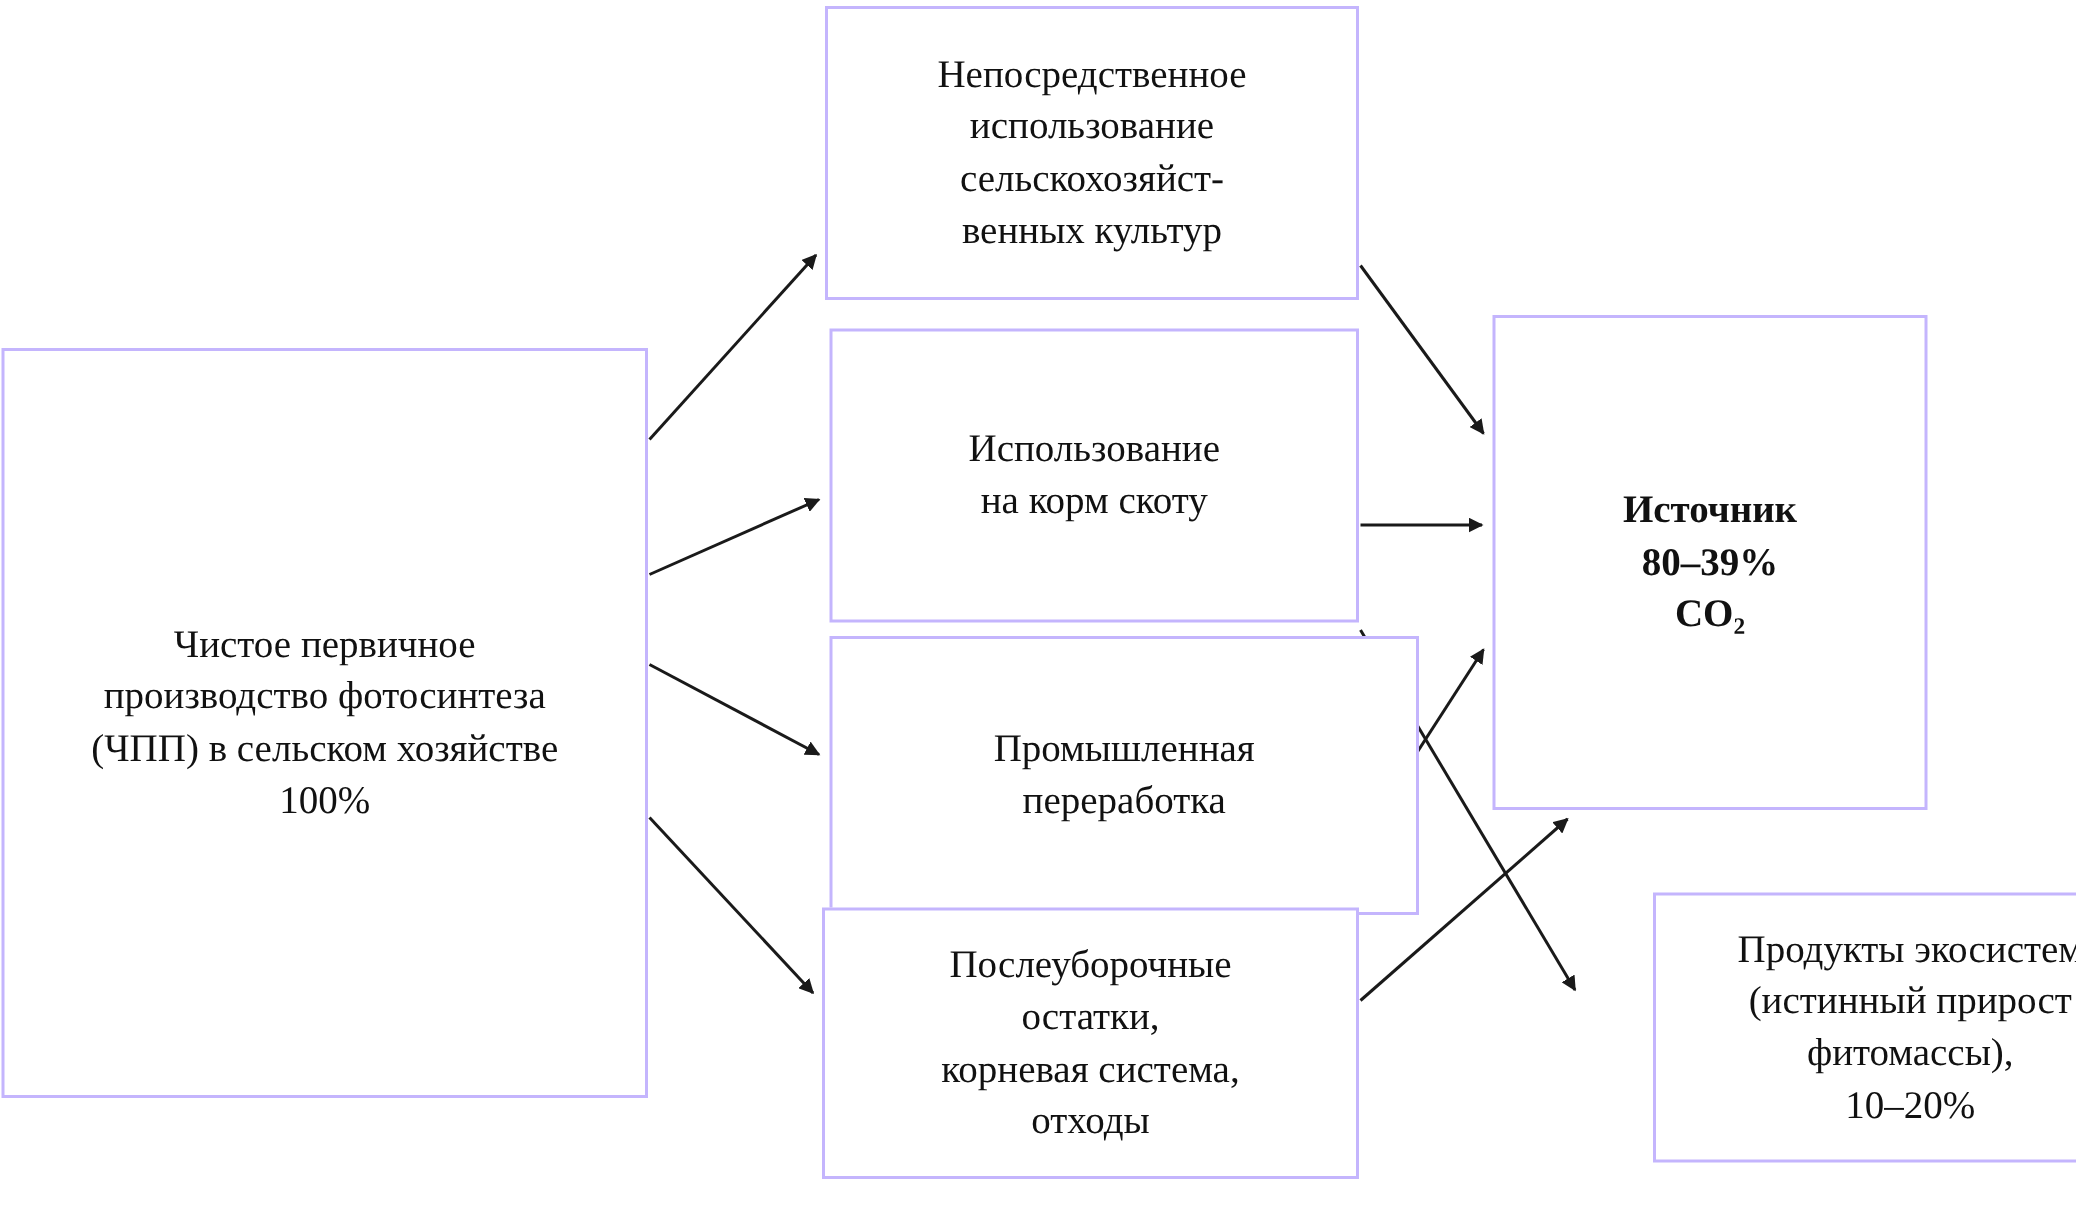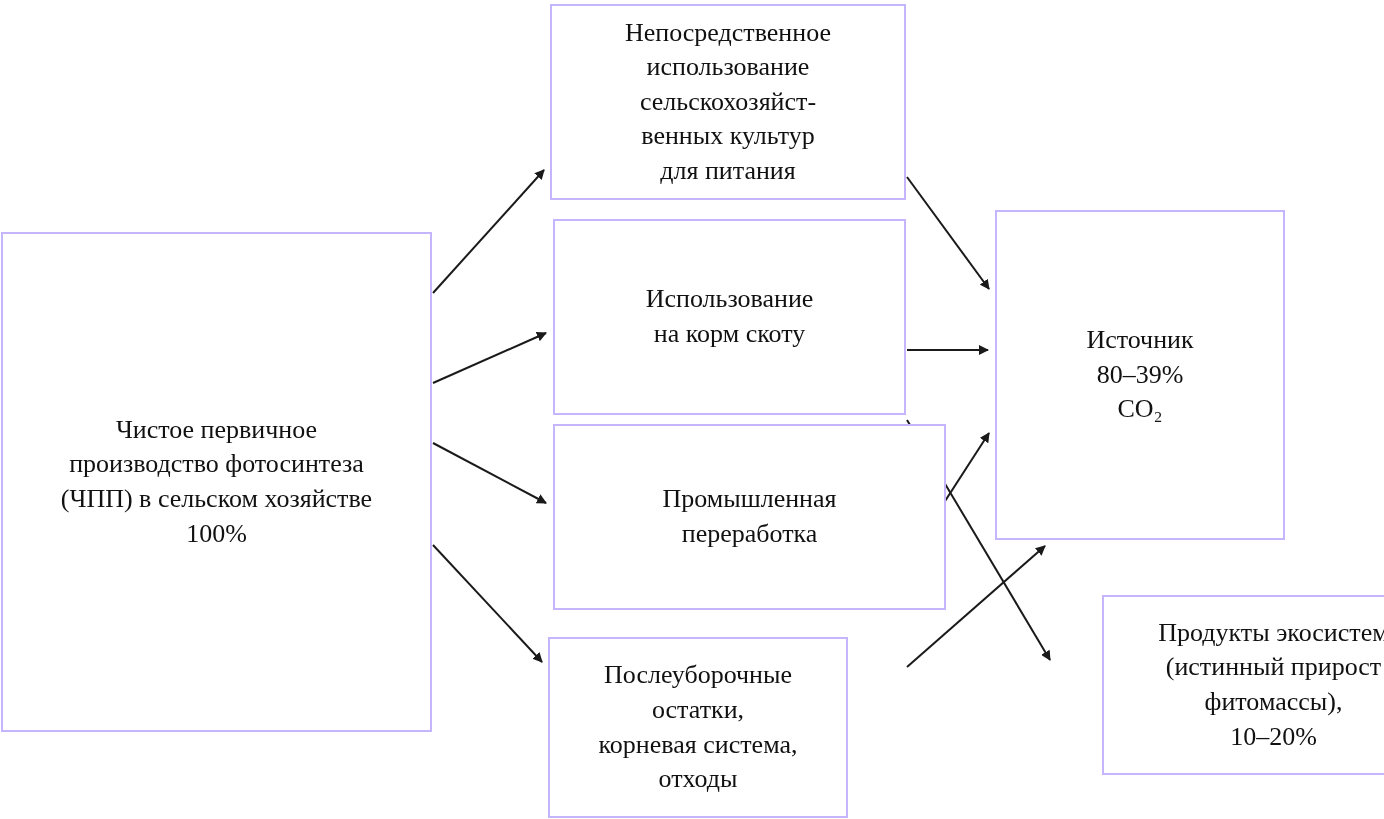--- a/index.html
+++ b/index.html
@@ -39,22 +39,22 @@
     z-index: 2;
     padding: 4px 8px;
   }
   .box .line {
     white-space: nowrap;
   }
   .box-npp       { left: 1px;    top: 232px; width: 431px; height: 500px; }
   .box-direct    { left: 550px;  top: 4px;   width: 356px; height: 196px; }
   .box-feed      { left: 553px;  top: 219px; width: 353px; height: 196px; }
   .box-industrial{ left: 553px;  top: 424px; width: 393px; height: 186px; }
-  .box-residues  { left: 548px;  top: 637px; width: 300px; height: 181px; }
-  .box-co2       { left: 995px;  top: 210px; width: 290px; height: 330px; }
+  .box-residues  { left: 548px;  top: 605px; width: 358px; height: 181px; }
+  .box-co2       { left: 995px;  top: 210px; width: 290px; height: 330px; font-weight: bold; }
   .box-products  { left: 1102px; top: 595px; width: 323px; height: 180px; padding-left: 28px; }
 </style>
 </head>
 <body>
 
 <div class="canvas">
 
   <svg class="arrow-layer" width="1384" height="819" viewBox="0 0 1384 819" xmlns="http://www.w3.org/2000/svg">
     <defs>
       <marker id="arrowhead" markerWidth="11" markerHeight="10" refX="9" refY="5" orient="auto" markerUnits="userSpaceOnUse">
@@ -77,21 +77,20 @@
     <div class="line">производство фотосинтеза</div>
     <div class="line">(ЧПП) в сельском хозяйстве</div>
     <div class="line">100%</div>
   </div>
 
   <div class="box box-direct">
     <div class="line">Непосредственное</div>
     <div class="line">использование</div>
     <div class="line">сельскохозяйст-</div>
     <div class="line">венных культур</div>
-    <div class="line">для питания</div>
   </div>
 
   <div class="box box-feed">
     <div class="line">Использование</div>
     <div class="line">на корм скоту</div>
   </div>
 
   <div class="box box-industrial">
     <div class="line">Промышленная</div>
     <div class="line">переработка</div>

